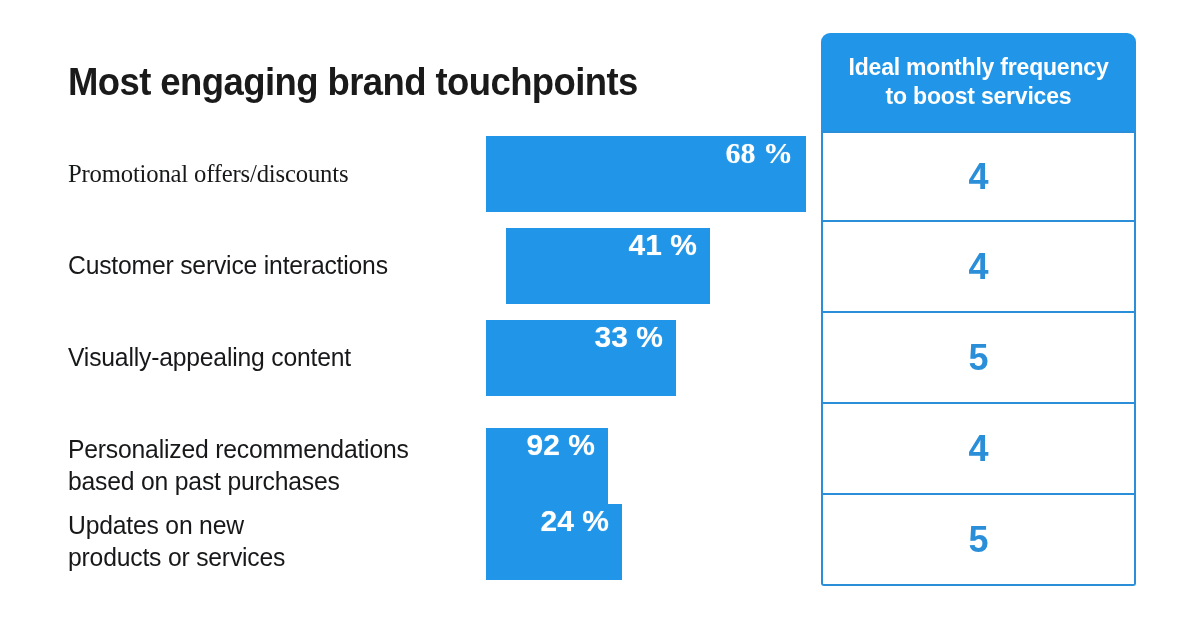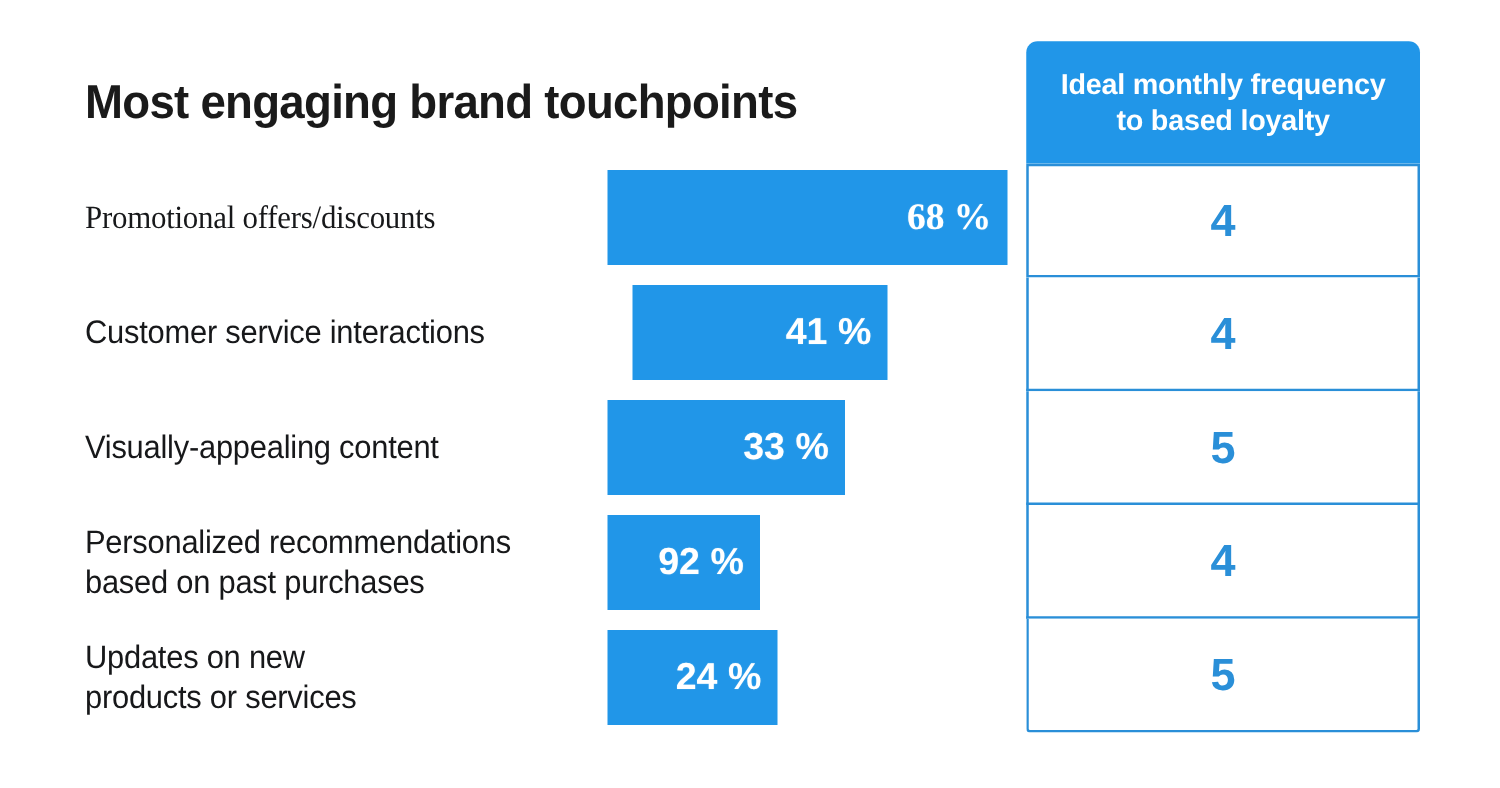--- a/index.html
+++ b/index.html
@@ -82,21 +82,20 @@
   }
 
   .bar-fill {
     position: absolute;
     left: 0;
     top: 0;
     height: 76px;
     background: #2196e8;
     box-sizing: border-box;
     display: flex;
-    align-items: center;
     justify-content: flex-end;
   }
 
   .bar-value {
     color: #ffffff;
     font-size: 30px;
     font-weight: 700;
     letter-spacing: 0px;
     padding-right: 13px;
     white-space: nowrap;
@@ -205,21 +204,21 @@
       <div class="bar-label">
         <span class="lbl-line">Visually-appealing content</span>
       </div>
       <div class="bar-track">
         <div class="bar-fill" style="width:190px;">
           <span class="bar-value">33 %</span>
         </div>
       </div>
     </div>
 
-    <div class="bar-row" style="top:276px;">
+    <div class="bar-row" style="top:292px;">
       <div class="bar-label">
         <span class="lbl-line">Personalized recommendations</span>
         <span class="lbl-line">based on past purchases</span>
       </div>
       <div class="bar-track">
         <div class="bar-fill" style="width:122px;">
           <span class="bar-value">92 %</span>
         </div>
       </div>
     </div>
@@ -236,21 +235,21 @@
       </div>
     </div>
 
   </div>
 </div>
 
 <div id="freq-table">
 
   <div id="freq-header">
     <span class="hdr-line">Ideal monthly frequency</span>
-    <span class="hdr-line">to based loyalty</span>
+    <span class="hdr-line">to boost services</span>
   </div>
 
   <div id="freq-rows">
     <div class="freq-cell" style="top:0px;">
       <span class="freq-value">4</span>
     </div>
     <div class="freq-cell" style="top:91px;">
       <span class="freq-value">4</span>
     </div>
     <div class="freq-cell" style="top:182px;">

